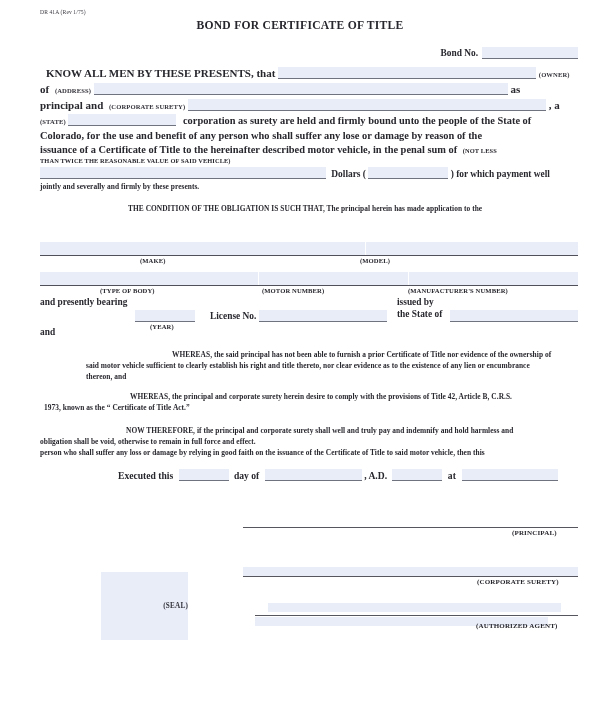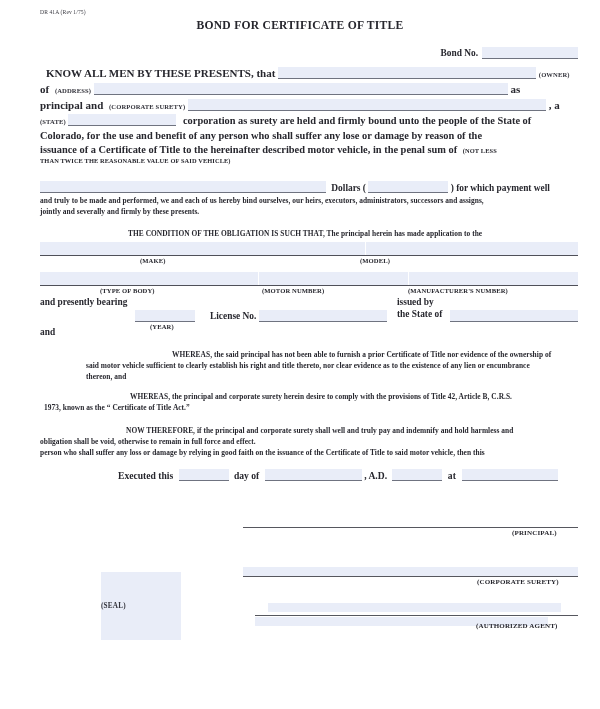--- a/index.html
+++ b/index.html
@@ -112,21 +112,21 @@
     font-size: 6.4px;
     font-weight: bold;
     letter-spacing: .1px;
     line-height: 9px;
   }
 
   
   .dollars-row {
     position: relative;
     height: 14px;
-    margin-top: 15px;
+    margin-top: 1px;
     font-size: 9.4px;
     font-weight: bold;
   }
   .dollars-blank {
     display: inline-block;
     width: 286px;
     height: 11px;
     background: #e9edf8;
     border-bottom: 1px solid #6f7380;
     vertical-align: -2px;
@@ -221,25 +221,26 @@
     font-size: 7px;
     font-weight: bold;
     letter-spacing: .15px;
     white-space: nowrap;
   }
   .seal-box {
     position: absolute;
     background: #e9edf8;
     display: flex;
     align-items: center;
-    justify-content: flex-start;
+    justify-content: flex-end;
     font-size: 7.2px;
     font-weight: bold;
     letter-spacing: .2px;
     color: #33333b;
+    padding-left: 7px;
   }
 </style>
 </head>
 <body>
 
 <div class="page">
 
   <div class="formcode">DR 41A (Rev 1/75)</div>
   <div class="doc-title">BOND FOR CERTIFICATE OF TITLE</div>
 
@@ -285,21 +286,20 @@
 
     <div class="tiny-note" style="height:10px;">THAN TWICE THE REASONABLE VALUE OF SAID VEHICLE)</div>
 
     <div class="dollars-row">
       <span class="dollars-blank"></span>
       <span style="margin-left:3px;">Dollars (</span>
       <span class="paren-blank"></span>
       <span>) for which payment well</span>
     </div>
 
-    <div class="smallpara">and truly to be made and performed, we and each of us hereby bind ourselves, our heirs, executors, administrators, successors and assigns,</div>
     <div class="smallpara">jointly and severally and firmly by these presents.</div>
 
     <div style="height:11px;"></div>
 
     <div class="smallpara" style="text-indent:88px;">THE  CONDITION  OF  THE  OBLIGATION  IS  SUCH  THAT,  The  principal  herein  has  made  application  to  the</div>
   </div>
 
   <div class="vehicle" style="top:242px;">
     <div class="vrow">
       <span class="vdiv" style="left:325px;"></span>

